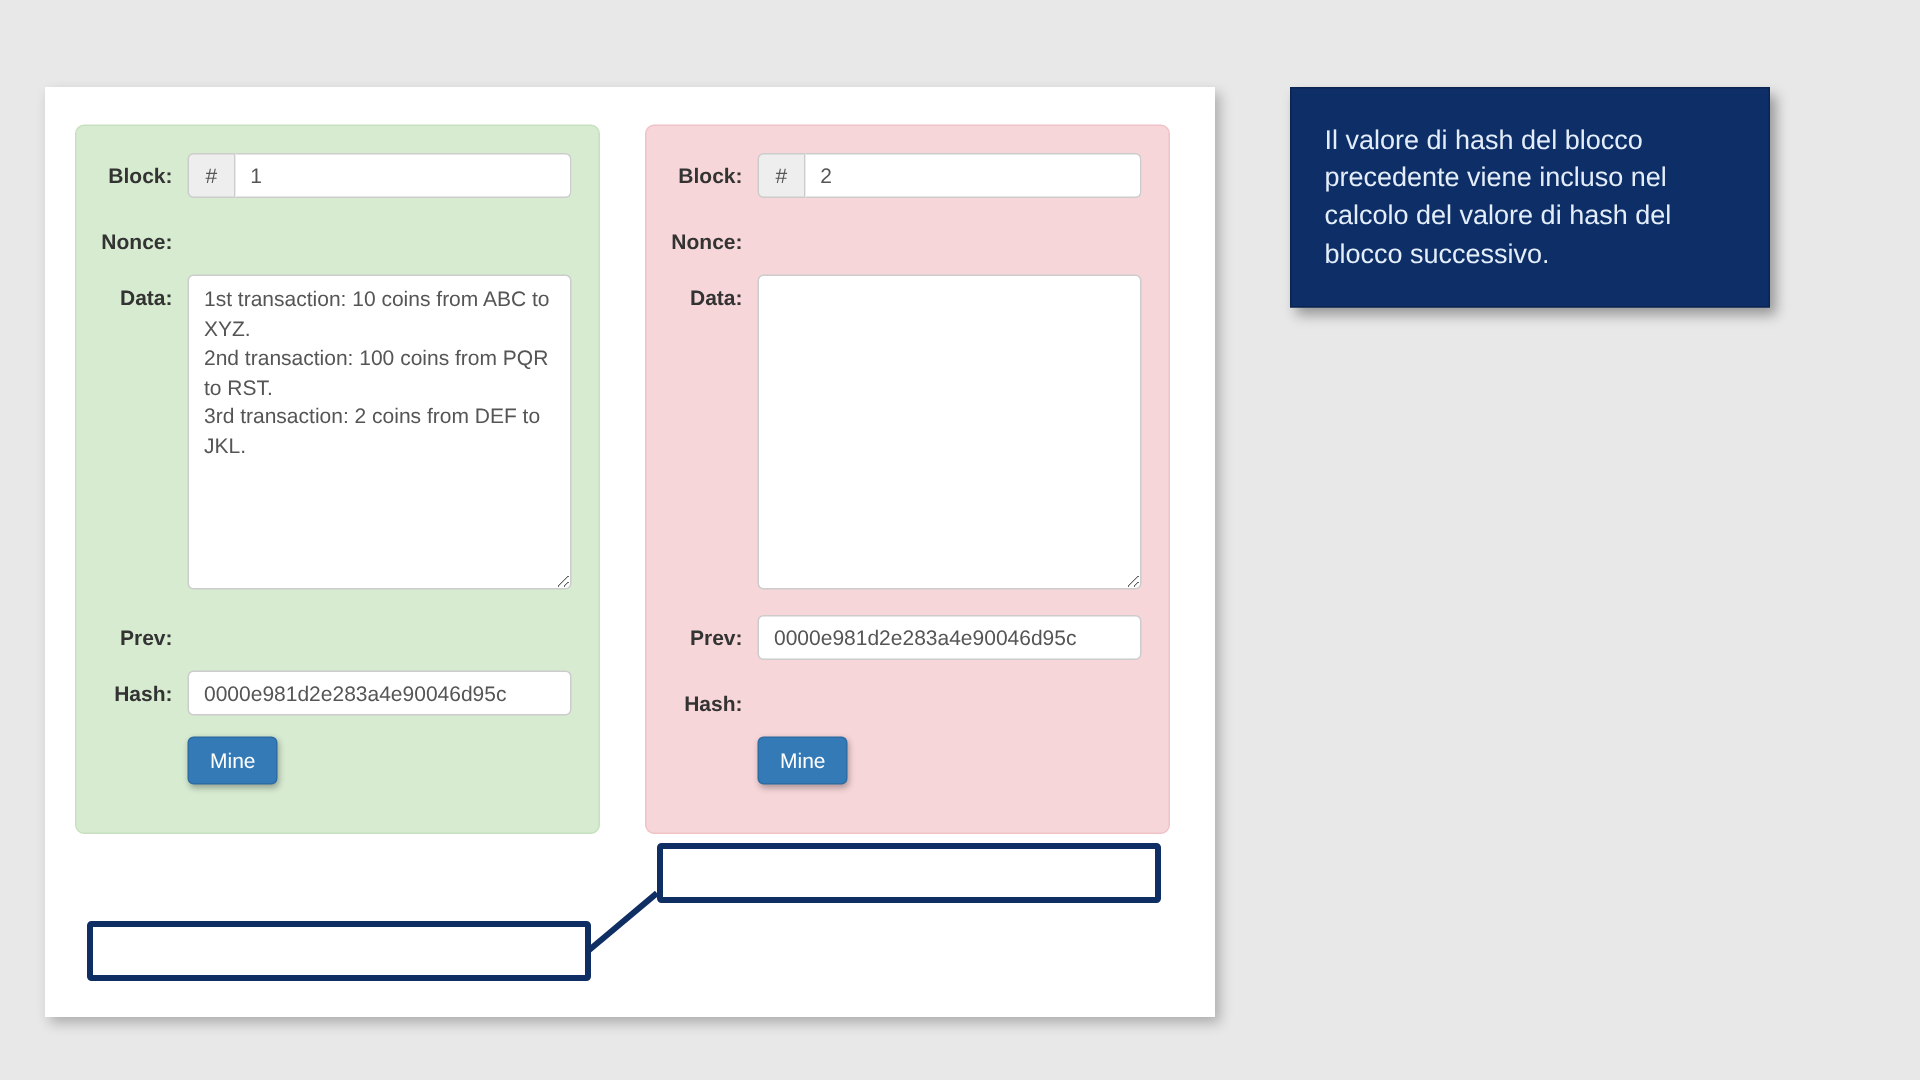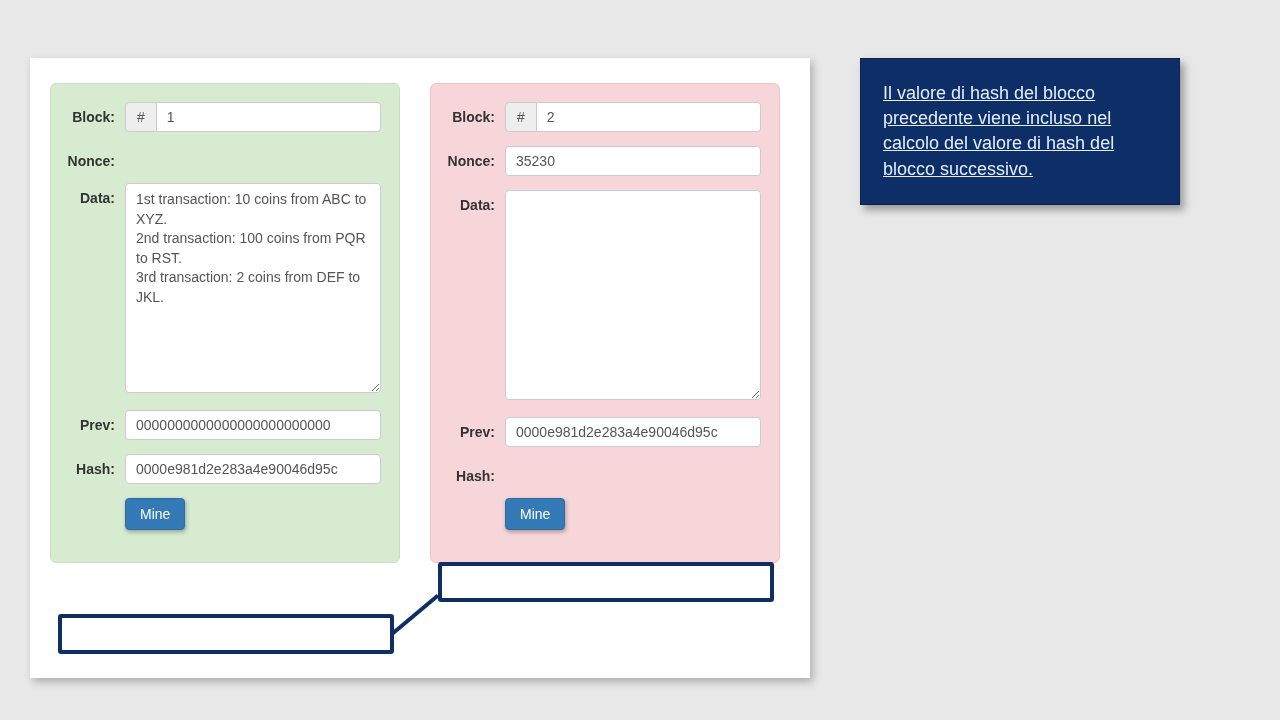--- a/index.html
+++ b/index.html
@@ -142,21 +142,20 @@
     width: 320px;
     background: #0d2e66;
     color: #e4eefb;
     padding: 22px 22px;
     font-size: 18px;
     line-height: 1.4;
     box-shadow: 4px 5px 8px rgba(0,0,0,0.35);
     border: 1px solid #0a244f;
     font-family: "Arial Narrow", "Helvetica Condensed", sans-serif;
     font-stretch: condensed;
-    text-decoration: underline;
   }
 </style>
 </head>
 <body>
 
 <div class="stage">
 
   <div class="card-container">
 
     <div class="block-panel green">
@@ -173,23 +172,20 @@
       <div class="form-row">
         <div class="form-label">Data:</div>
         <div class="form-field">
           <textarea style="">1st transaction: 10 coins from ABC to XYZ.
 2nd transaction: 100 coins from PQR to RST.
 3rd transaction: 2 coins from DEF to JKL.</textarea>
         </div>
       </div>
       <div class="form-row">
         <div class="form-label">Prev:</div>
-        <div class="form-field">
-          <input type="text" class="readonly" readonly="" value="0000000000000000000000000" style="">
-        </div>
       </div>
       <div class="form-row">
         <div class="form-label">Hash:</div>
         <div class="form-field">
           <input type="text" class="readonly" readonly="" value="0000e981d2e283a4e90046d95c" style="">
         </div>
       </div>
       <div class="form-row">
         <div class="form-label"></div>
         <div class="form-field">
@@ -201,23 +197,20 @@
     <div class="block-panel red">
       <div class="form-row">
         <div class="form-label">Block:</div>
         <div class="form-field block-number-group">
           <span class="hash-addon">#</span>
           <input type="text" value="2" style="">
         </div>
       </div>
       <div class="form-row">
         <div class="form-label">Nonce:</div>
-        <div class="form-field">
-          <input type="text" value="35230" style="">
-        </div>
       </div>
       <div class="form-row">
         <div class="form-label">Data:</div>
         <div class="form-field">
           <textarea style=""></textarea>
         </div>
       </div>
       <div class="form-row">
         <div class="form-label">Prev:</div>
         <div class="form-field">

